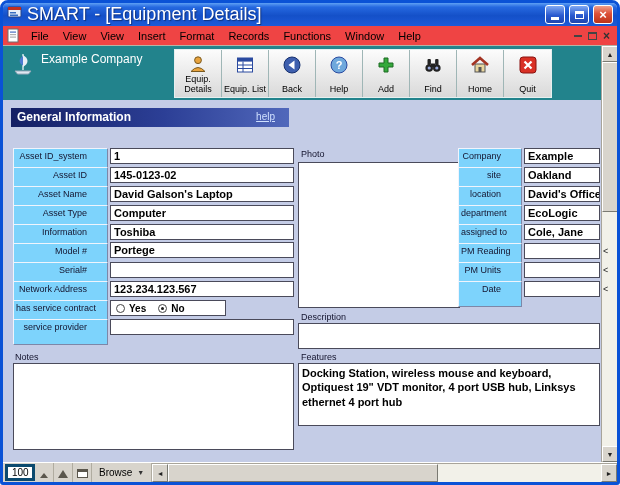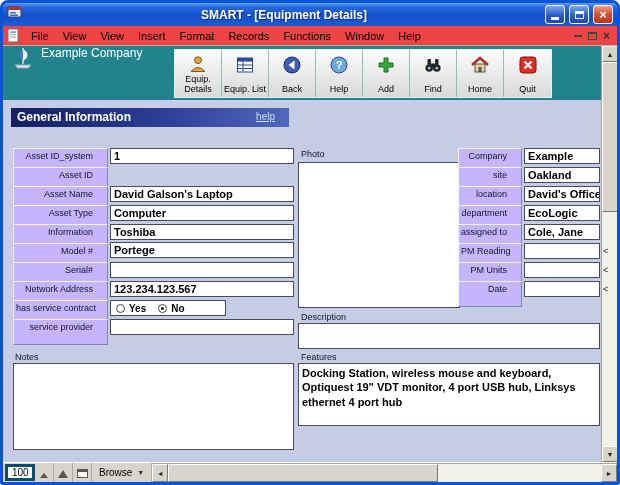--- a/index.html
+++ b/index.html
@@ -13,21 +13,21 @@
     display:flex; flex-direction:column;
     background:#c4cce6;
   }
 
   
   .titlebar {
     flex:0 0 23px; height:23px;
     background:linear-gradient(180deg,#5ea0f4 0%,#2568e0 18%,#1450c8 55%,#1c5ad8 100%);
     display:flex; align-items:center; gap:4px; padding:0 4px;
   }
-  .title-text { flex:1; color:#fff; font-weight:bold; font-size:12px; text-shadow:1px 1px 1px #10307a; white-space:nowrap; overflow:hidden;text-align:center; }
+  .title-text { flex:1; color:#fff; font-weight:normal; font-size:18px; text-shadow:1px 1px 1px #10307a; white-space:nowrap; overflow:hidden; }
   .win-btn { width:20px; height:19px; border:1px solid #fff; border-radius:3px; display:flex; align-items:flex-end; justify-content:center; cursor:default; }
   .btn-blue { background:linear-gradient(180deg,#7fa8f2,#2a5ad0 55%,#1e46b0); }
   .btn-close { background:linear-gradient(180deg,#f0a08a,#dd5038 45%,#bd3318); align-items:center; }
   .g-min { width:8px; height:3px; background:#fff; margin-bottom:3px; }
   .g-restore { width:9px; height:8px; border:1px solid #fff; border-top-width:3px; margin-bottom:4px; }
   .g-close { color:#fff; font-size:13px; font-weight:bold; line-height:1; }
 
   
   .menubar {
     flex:0 0 20px; background:#ef4444; border-bottom:1px solid #b6b2a4;
@@ -37,42 +37,42 @@
   .menu-item { padding:2px 7px; }
   .mdi-controls { margin-left:auto; display:flex; align-items:center; gap:6px; padding-right:4px; color:#444; }
   .mdi-min { width:8px; height:2px; background:#444; }
   .mdi-restore { width:9px; height:8px; border:1px solid #444; border-top-width:2px; }
   .mdi-close { font-size:12px; font-weight:bold; line-height:1; color:#333; }
 
   
   .content { flex:1; position:relative; background:#c4cce6; overflow:hidden; }
 
   .toolbar { position:absolute; left:0; top:0; right:0; height:54px; background:#22838c; }
-  .company { position:absolute; left:8px; top:0; display:flex; align-items:flex-start; gap:6px; color:#fff; font-size:12px;justify-content:center; }
+  .company { position:absolute; left:8px; top:6px; display:flex; align-items:flex-start; gap:6px; color:#fff; font-size:12px;justify-content:center; }
   .toolbar-buttons { position:absolute; left:171px; top:3px; display:flex; border:1px solid #e6efef; background:#e6efef; }
   .tb-btn {
     width:47px; height:47px; background:linear-gradient(180deg,#fcfcfc,#d9d9d9);
     border-right:1px solid #9fb6b6; display:flex; flex-direction:column; align-items:center;
     padding-top:3px; cursor:default;
   }
   .tb-btn:last-child { border-right:none; }
   .tb-icon { height:23px; display:flex; align-items:center; justify-content:center; }
   .tb-lbl { margin-top:auto; padding-bottom:2px; font-size:9px; line-height:1.1; text-align:center; color:#000; }
 
   .section-bar {
     position:absolute; left:8px; top:62px; width:278px; height:19px;
     background:linear-gradient(90deg,#141f63,#2c3f96 55%,#5168bb);
     color:#fff; font-weight:bold; font-size:12px; padding:2px 6px;
   }
   .help-link { position:absolute; right:14px; top:3px; font-size:10px; font-weight:normal; color:#cfe0ff; text-decoration:underline; cursor:pointer; }
 
   .flabel {
-    position:absolute; height:26px; background:#c4b5fd;
+    position:absolute; height:26px; background:#7dd3fc;
     border:1px solid; border-color:#f0f4fc #7d87a8 #7d87a8 #f0f4fc;
-    font-size:9px; color:#14142e; text-align:right; padding:2px 14px 0 2px;
+    font-size:9px; color:#14142e; text-align:right; padding:2px 20px 0 2px;
     white-space:nowrap; overflow:hidden;
   }
   .finput {
     position:absolute; height:16px; background:#fff; border:1px solid #4a4a5a;
     font-size:11px; font-weight:bold; color:#000; padding:1px 3px; white-space:nowrap; overflow:hidden;
   }
   .wbox { position:absolute; background:#fff; border:1px solid #4a4a5a; }
   .box-label { position:absolute; font-size:9px; color:#14142e; }
   .merge-ind { position:absolute; font-size:9px; color:#222; z-index:6; }
 
@@ -259,20 +259,21 @@
 
     <div class="section-bar">
       <span>General Information</span>
       <span class="help-link">help</span>
     </div>
 
     <div class="flabel" style="left:10px;top:102px;width:95px">Asset ID_system</div>
     <div class="finput" style="left:107px;top:102px;width:184px">1</div>
 
     <div class="flabel" style="left:10px;top:121px;width:95px">Asset ID</div>
+    <div class="finput" style="left:107px;top:121px;width:184px">145-0123-02</div>
 
     <div class="flabel" style="left:10px;top:140px;width:95px">Asset Name</div>
     <div class="finput" style="left:107px;top:140px;width:184px">David Galson's Laptop</div>
 
     <div class="flabel" style="left:10px;top:159px;width:95px">Asset Type</div>
     <div class="finput" style="left:107px;top:159px;width:184px">Computer</div>
 
     <div class="flabel" style="left:10px;top:178px;width:95px">Information</div>
     <div class="finput" style="left:107px;top:178px;width:184px">Toshiba</div>
 

